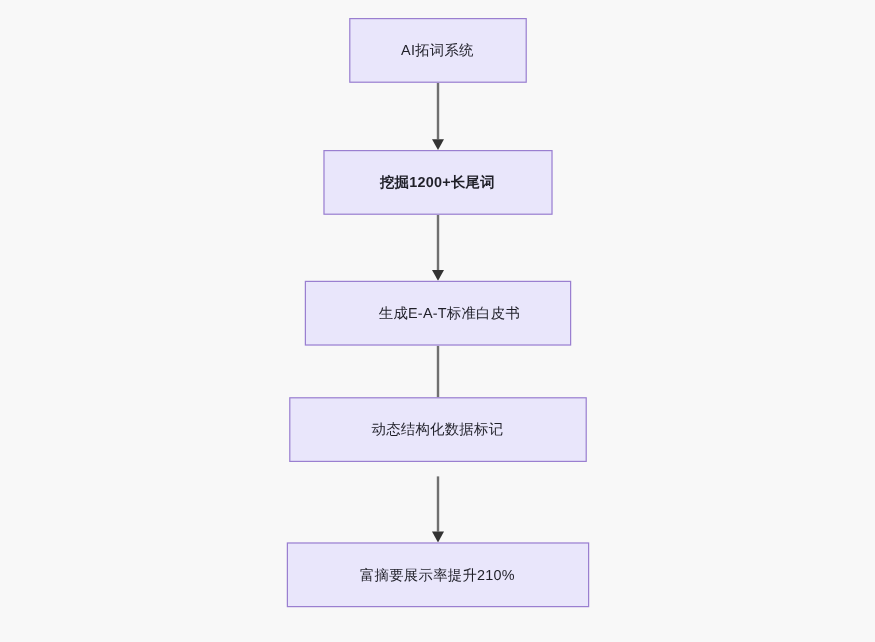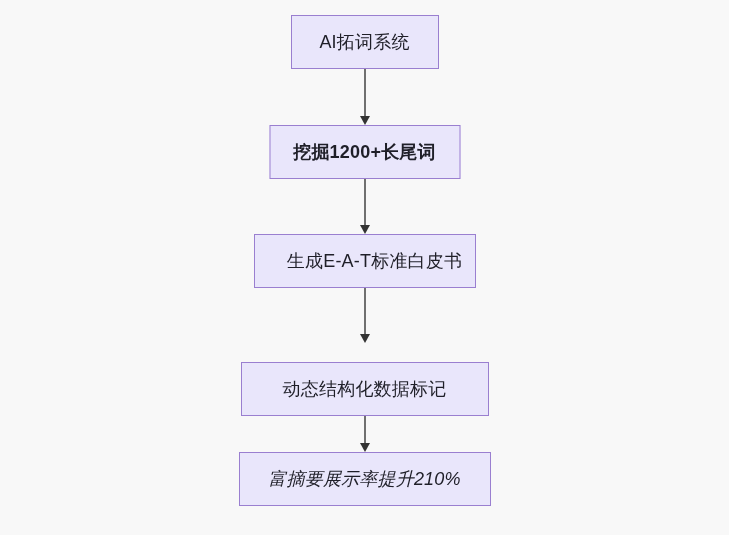--- a/index.html
+++ b/index.html
@@ -24,21 +24,21 @@
     background: #e9e6fb;
     border: 1.5px solid #9a7fd0;
     display: flex;
     align-items: center;
     justify-content: center;
     height: 54px;
     left: 50%;
     transform: translateX(-50%);
   }
   .node-label {
-    font-size: 18px;
+    font-size: 12px;
     color: #1f1f28;
     line-height: 1;
     letter-spacing: 0.2px;
     white-space: nowrap;
   }
   .edge {
     position: absolute;
     left: 50%;
     transform: translateX(-50%);
     width: 12px;
@@ -90,21 +90,21 @@
   </div>
 
   <div class="node" style="top:125px;width:191px;font-weight:bold;">
     <span class="node-label">挖掘1200+长尾词</span>
   </div>
 
   <div class="node" style="top:234px;width:222px;padding-left:20px;">
     <span class="node-label">生成E-A-T标准白皮书</span>
   </div>
 
-  <div class="node" style="top:362px;width:248px;">
+  <div class="node" style="top:331px;width:248px;">
     <span class="node-label">动态结构化数据标记</span>
   </div>
 
-  <div class="node" style="top:452px;width:252px;font-style:italic;">
+  <div class="node" style="top:452px;width:252px;">
     <span class="node-label">富摘要展示率提升210%</span>
   </div>
 
 </div>
 
 </body></html>

